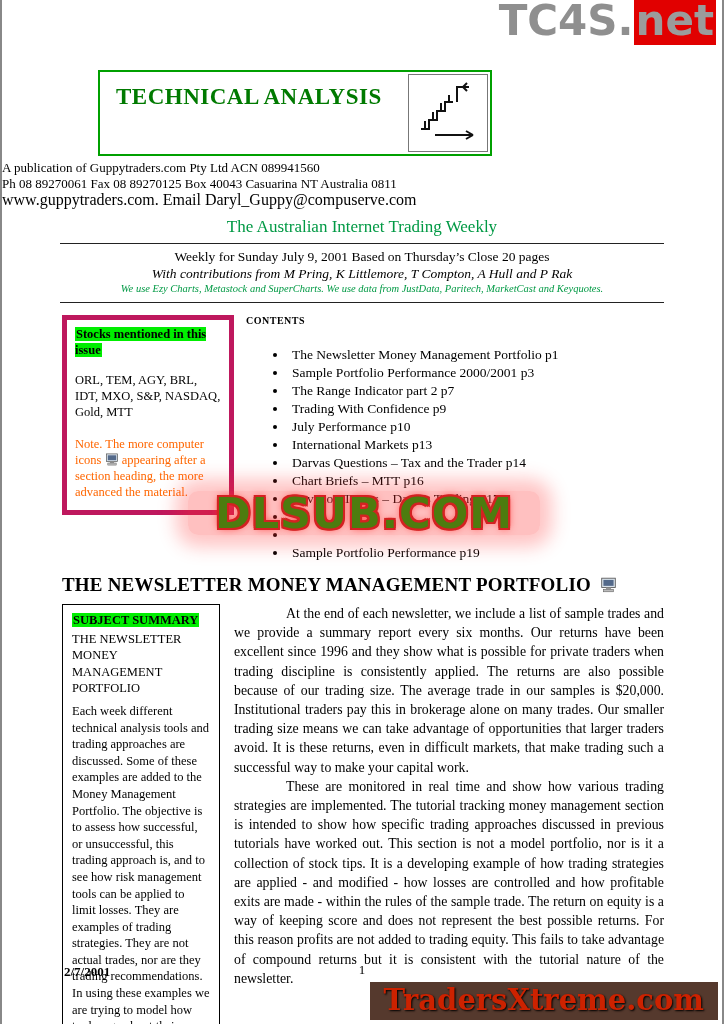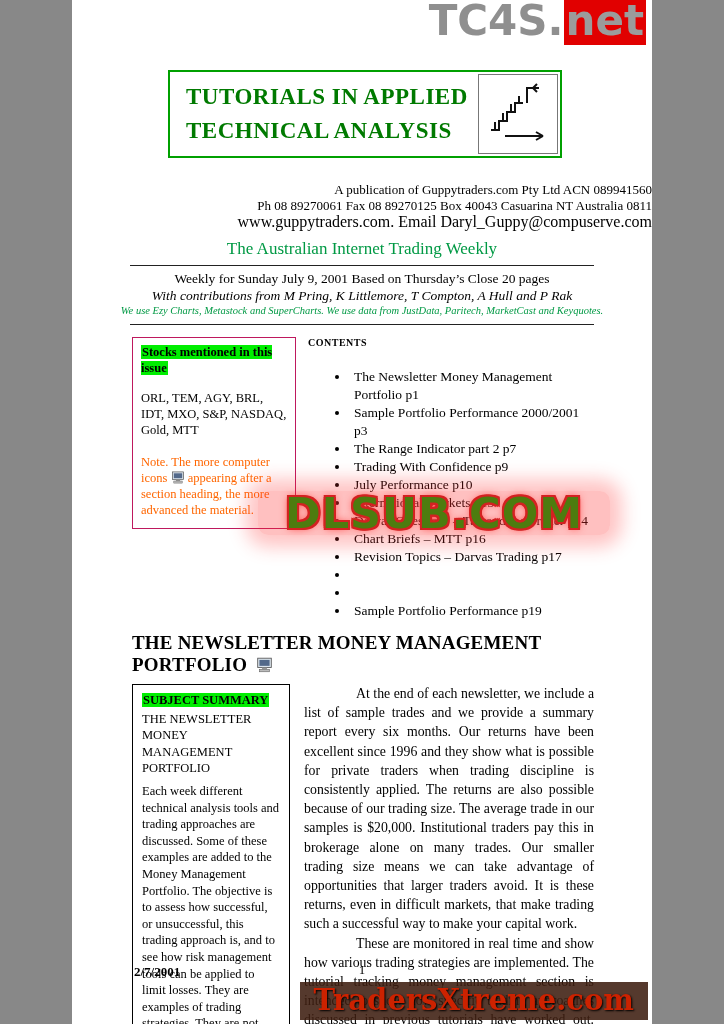--- a/index.html
+++ b/index.html
@@ -1,18 +1,18 @@
 <!DOCTYPE html>
 <html><head>
 <meta charset="utf-8">
 <style>
   html,body{margin:0;padding:0;background:#888;}
   .page{
     position:relative;
-    width:580px;height:1024px;
+    width:720px;height:1024px;
     background:#ffffff;
     font-family:"Liberation Serif", serif;
     color:#000;
     overflow:hidden;
     margin:0 auto;
   }
   
   .wm-top{
     position:absolute;top:-2px;right:6px;
     font-family:"DejaVu Sans",sans-serif;
@@ -56,37 +56,37 @@
   }
   .title-text{
     flex:1;padding:8px 4px 8px 16px;
     color:#007a00;font-weight:bold;
     font-size:23px;line-height:34px;letter-spacing:0.5px;
   }
   .chart-logo{
     width:78px;border:1px solid #777;margin:2px;
     display:flex;align-items:center;justify-content:center;background:#fff;
   }
-  .pub-lines{text-align:right;font-size:13px;line-height:16px;margin-top:24px;padding-left:22px;}
+  .pub-lines{text-align:left;font-size:13px;line-height:16px;margin-top:4px;}
   .pub-lines .small{font-size:16px;}
   .tagline{
     text-align:center;color:#009944;font-size:17px;
     margin-top:9px;margin-bottom:6px;
   }
   .rule{border:0;border-top:1px solid #222;margin:6px 58px 4px 58px;}
   .issue-info{text-align:center;}
   .issue-line1{font-size:13.5px;line-height:17px;}
   .issue-line2{font-size:13.5px;font-style:italic;line-height:17px;}
   .issue-line3{font-size:10.5px;font-style:italic;color:#009944;line-height:14px;}
   
   .row{display:flex;padding:0 58px;}
   .row1{margin-top:12px;}
   .stocks-box{
     width:146px;min-width:146px;align-self:flex-start;
-    border:1px solid #be185d;padding:6px 8px 10px 8px;
+    border:5px solid #be185d;padding:6px 8px 10px 8px;
     font-size:12.5px;line-height:16px;margin-left:2px;
   }
   .hl-green{background:#00ee00;font-weight:bold;padding:0 1px;}
   .stocks-list{margin-top:14px;}
   .stocks-note{margin-top:16px;color:#ff6600;}
   .contents-col{flex:1;padding-left:12px;}
   .contents-heading{font-weight:bold;font-size:10px;letter-spacing:0.5px;margin-bottom:20px;}
   .contents-list{list-style:disc;margin:0;padding-left:42px;}
   .contents-list li{font-size:13.5px;line-height:18px;min-height:18px;padding-left:4px;}
   
@@ -123,21 +123,20 @@
 </head>
 <body>
 
 <div class="page">
 
   <div class="wm-top"><span>TC4S.</span><span class="wm-net">net</span></div>
 
   <div class="masthead">
     <div class="title-box">
       <div class="title-text">
-        <div>TUTORIALS IN APPLIED</div>
         <div>TECHNICAL ANALYSIS</div>
       </div>
       <div class="chart-logo">
         <svg width="70" height="76" viewBox="0 0 70 76">
           <g stroke="#111" stroke-width="2" fill="none">
             <path d="M8 54 h8 v-9 h8 v-9 h8 v-9 h8"></path>
             <path d="M44 27 v-15 h12"></path>
             <path d="M50 12 l4 -4 M50 12 l4 4"></path>
             <path d="M22 60 h38"></path>
             <path d="M60 60 l-7 -4 M60 60 l-7 4"></path>

